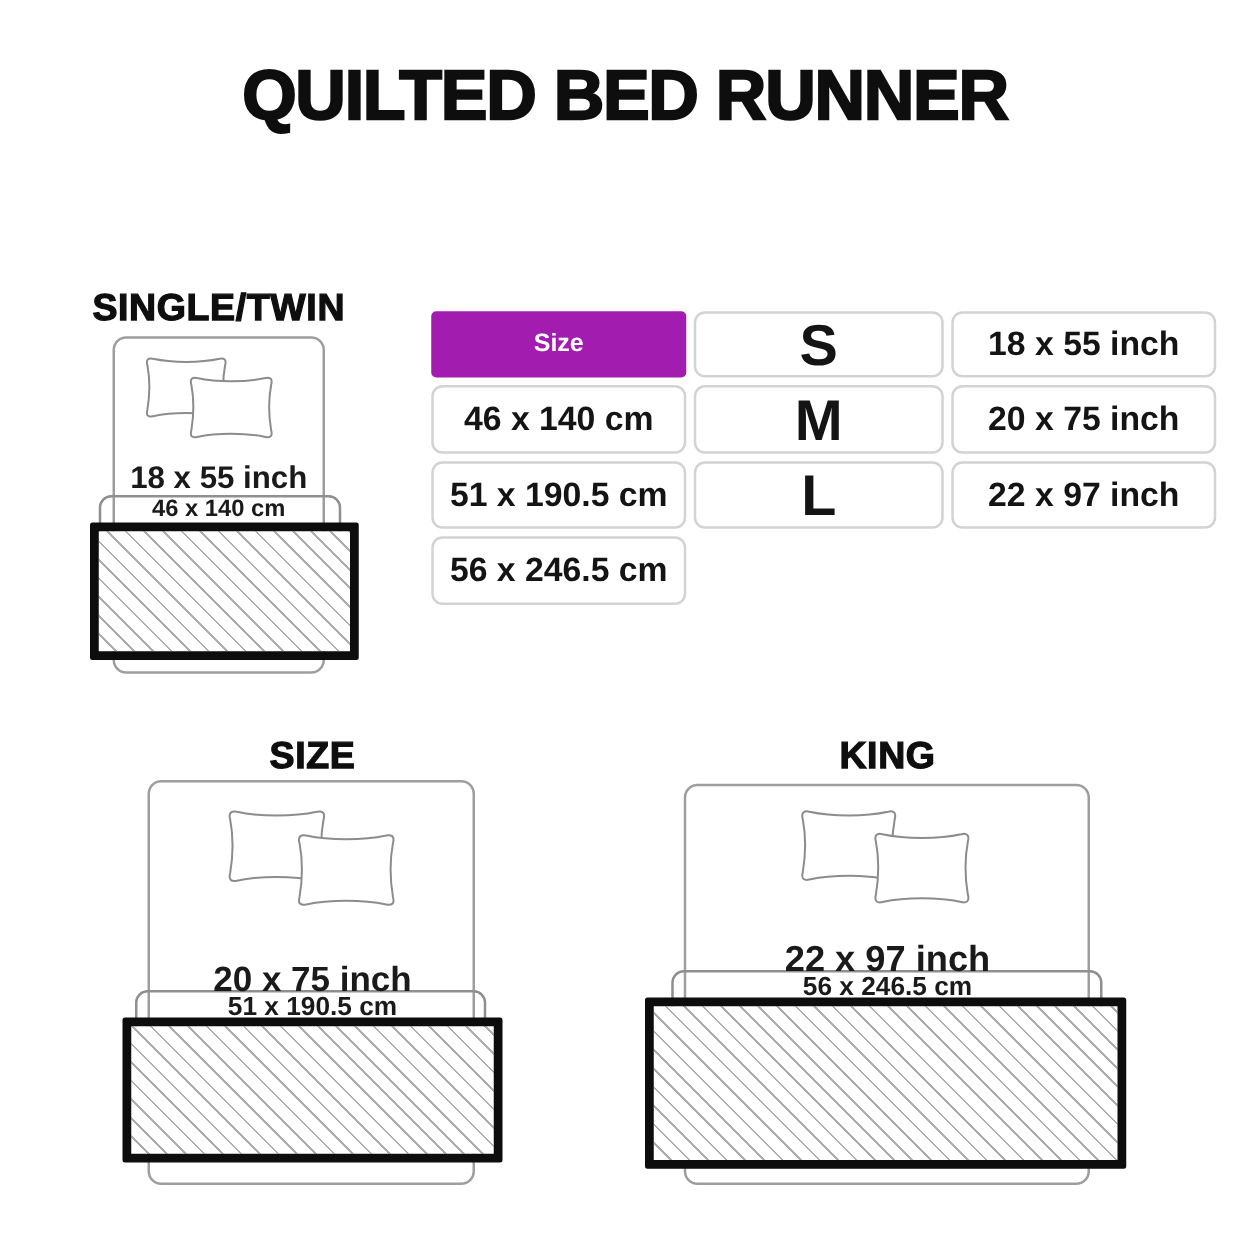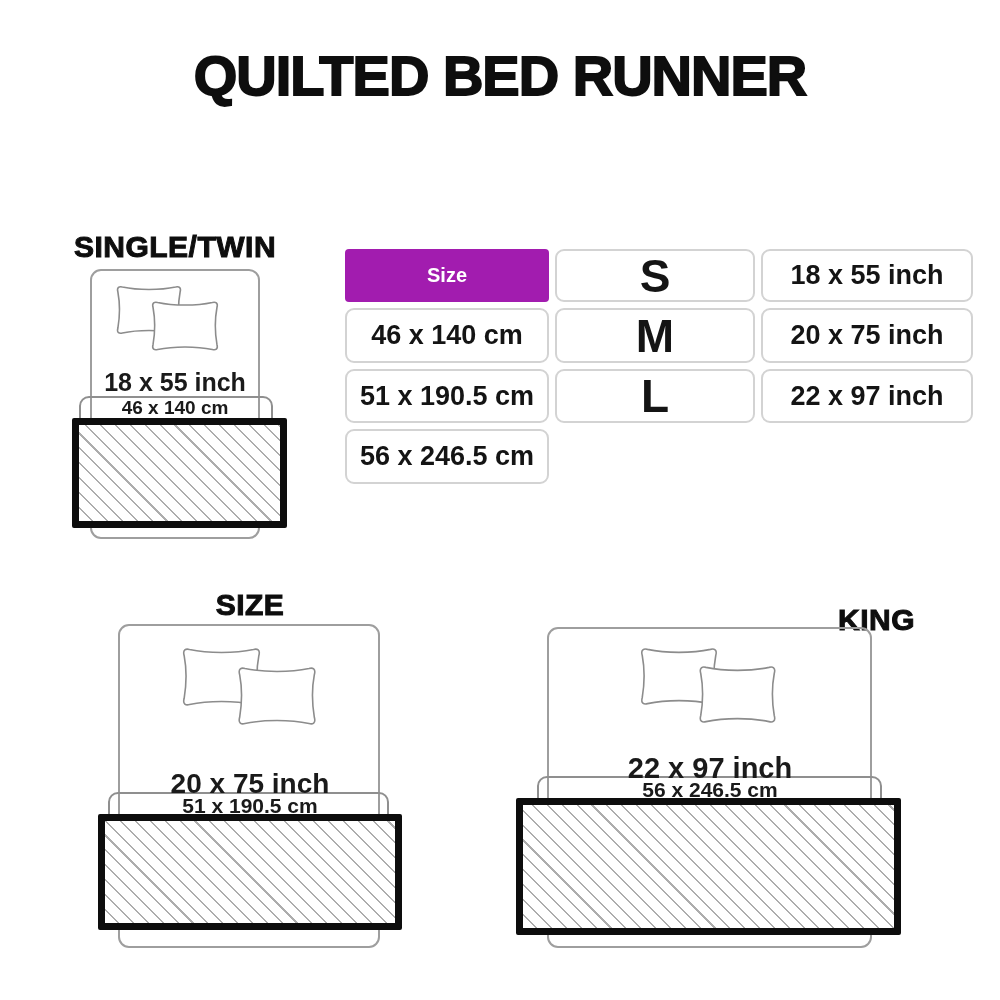--- a/index.html
+++ b/index.html
@@ -148,21 +148,21 @@
 
   <div class="measure-inch" style="top:188px; font-size:28px;">20 x 75 inch</div>
 
   <div class="bracket" style="left:18px; top:212px; width:281px; height:55px;"></div>
   <div class="measure-cm" style="top:215px; font-size:21px; line-height:21px;">51 x 190.5 cm</div>
 
   <div class="runner" style="left:8px; top:234px; width:304px; height:116px;"></div>
 </div>
 
 <div class="diagram" style="left:505px; top:580px; width:410px; height:375px;">
-  <div class="diagram-label" style="top:23px;text-align:right;">KING</div>
+  <div class="diagram-label" style="top:8px;">KING</div>
 
   <div class="bed" style="left:42px; top:47px; width:325px; height:321px;"></div>
 
   <svg class="pillow" style="left:130px; top:65px; width:88px; height:63px;" viewBox="0 0 100 72">
     <path d="M 8,12 C 6,5 10,4 14,5 C 35,9.5 65,9.5 86,5 C 90,4 94,5 92,12 C 89,28 89,42 92,60 C 94,67 90,68 86,67 C 65,62.5 35,62.5 14,67 C 10,68 6,67 8,60 C 11,42 11,28 8,12 Z" fill="#ffffff" stroke="#8c8c8c" stroke-width="1.6" vector-effect="non-scaling-stroke"></path>
   </svg>
   <svg class="pillow" style="left:188px; top:83px; width:89px; height:63px;" viewBox="0 0 100 72">
     <path d="M 8,12 C 6,5 10,4 14,5 C 35,9.5 65,9.5 86,5 C 90,4 94,5 92,12 C 89,28 89,42 92,60 C 94,67 90,68 86,67 C 65,62.5 35,62.5 14,67 C 10,68 6,67 8,60 C 11,42 11,28 8,12 Z" fill="#ffffff" stroke="#8c8c8c" stroke-width="1.6" vector-effect="non-scaling-stroke"></path>
   </svg>
 

